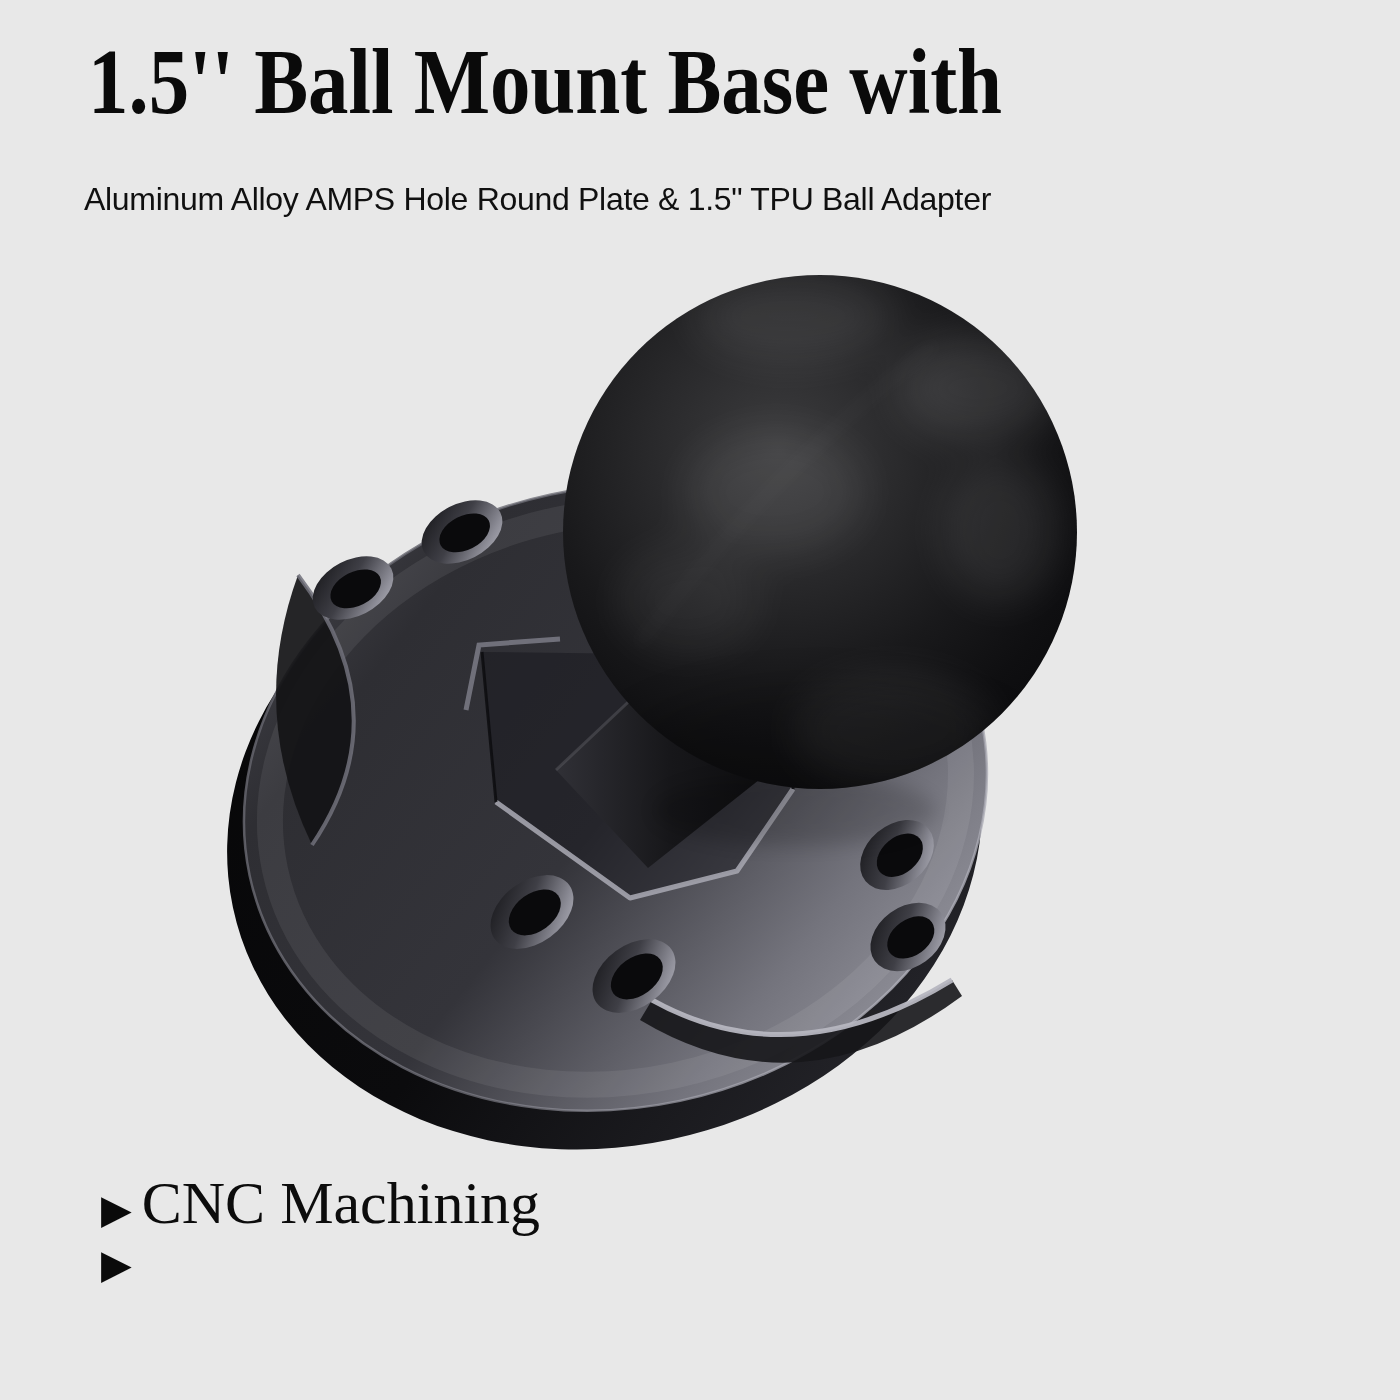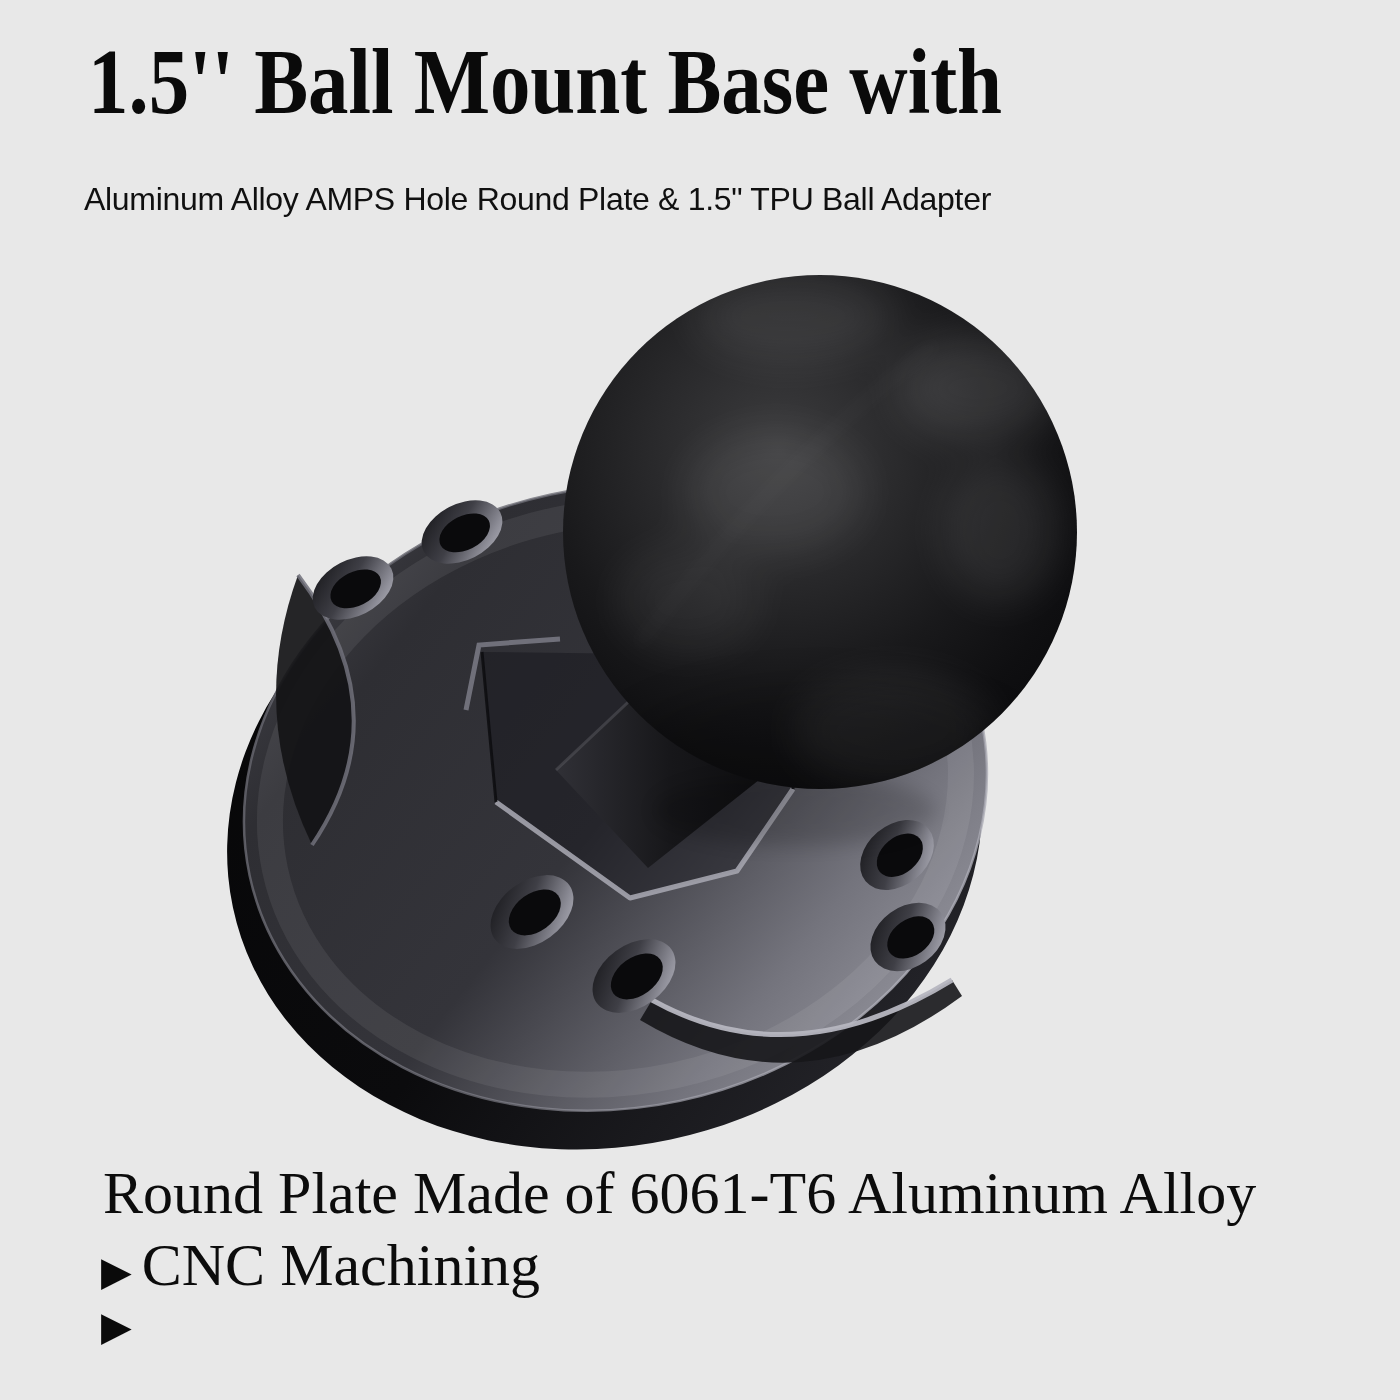--- a/index.html
+++ b/index.html
@@ -204,21 +204,20 @@
         </g>
         <g clip-path="url(#ballClip)">
           <path d="M 636,648 Q 770,470 938,342" fill="none" stroke="#ffffff" stroke-width="6" opacity="0.05" filter="url(#blurMd)"></path>
           <ellipse cx="820" cy="770" rx="215" ry="85" fill="#000000" opacity="0.18" filter="url(#blurBig)"></ellipse>
         </g>
       </g>
     </svg>
   </figure>
 
   <section class="features">
-    <p class="heading">Round Plate Made of 6061-T6 Aluminum Alloy</p>
     <ul>
       <li>
         <span class="bullet">▶</span>
         <span class="label">CNC Machining</span>
       </li>
       <li>
         <span class="bullet">▶</span>
       </li>
     </ul>
   </section>

